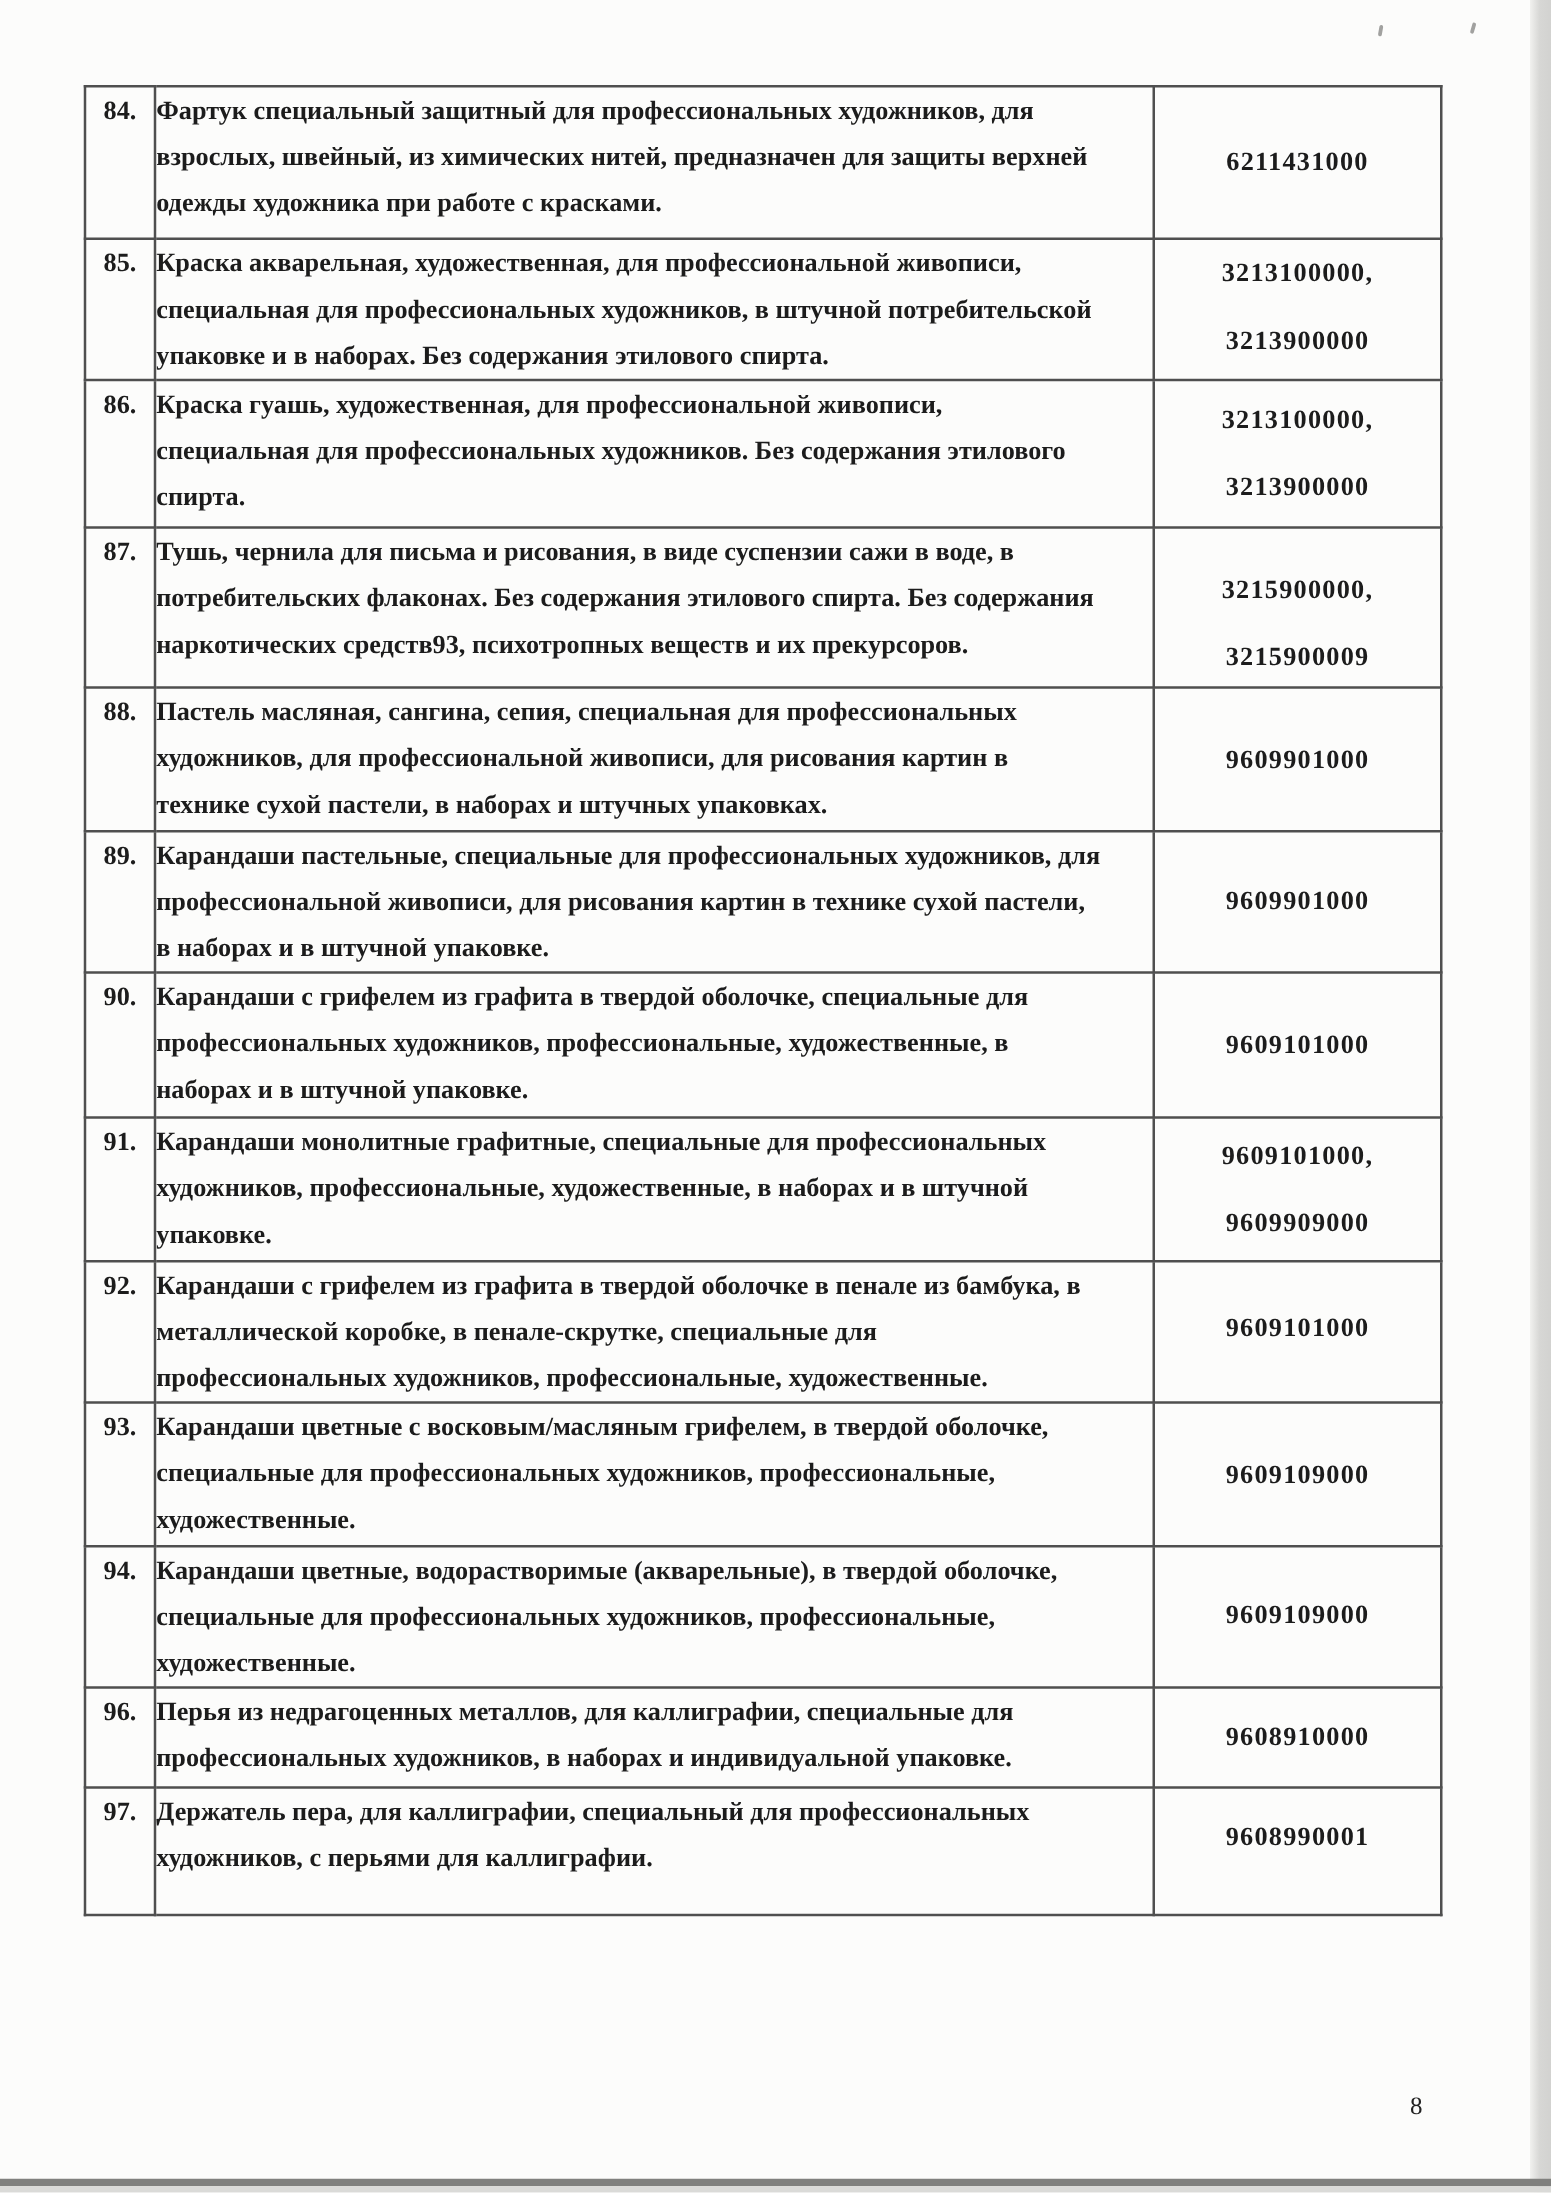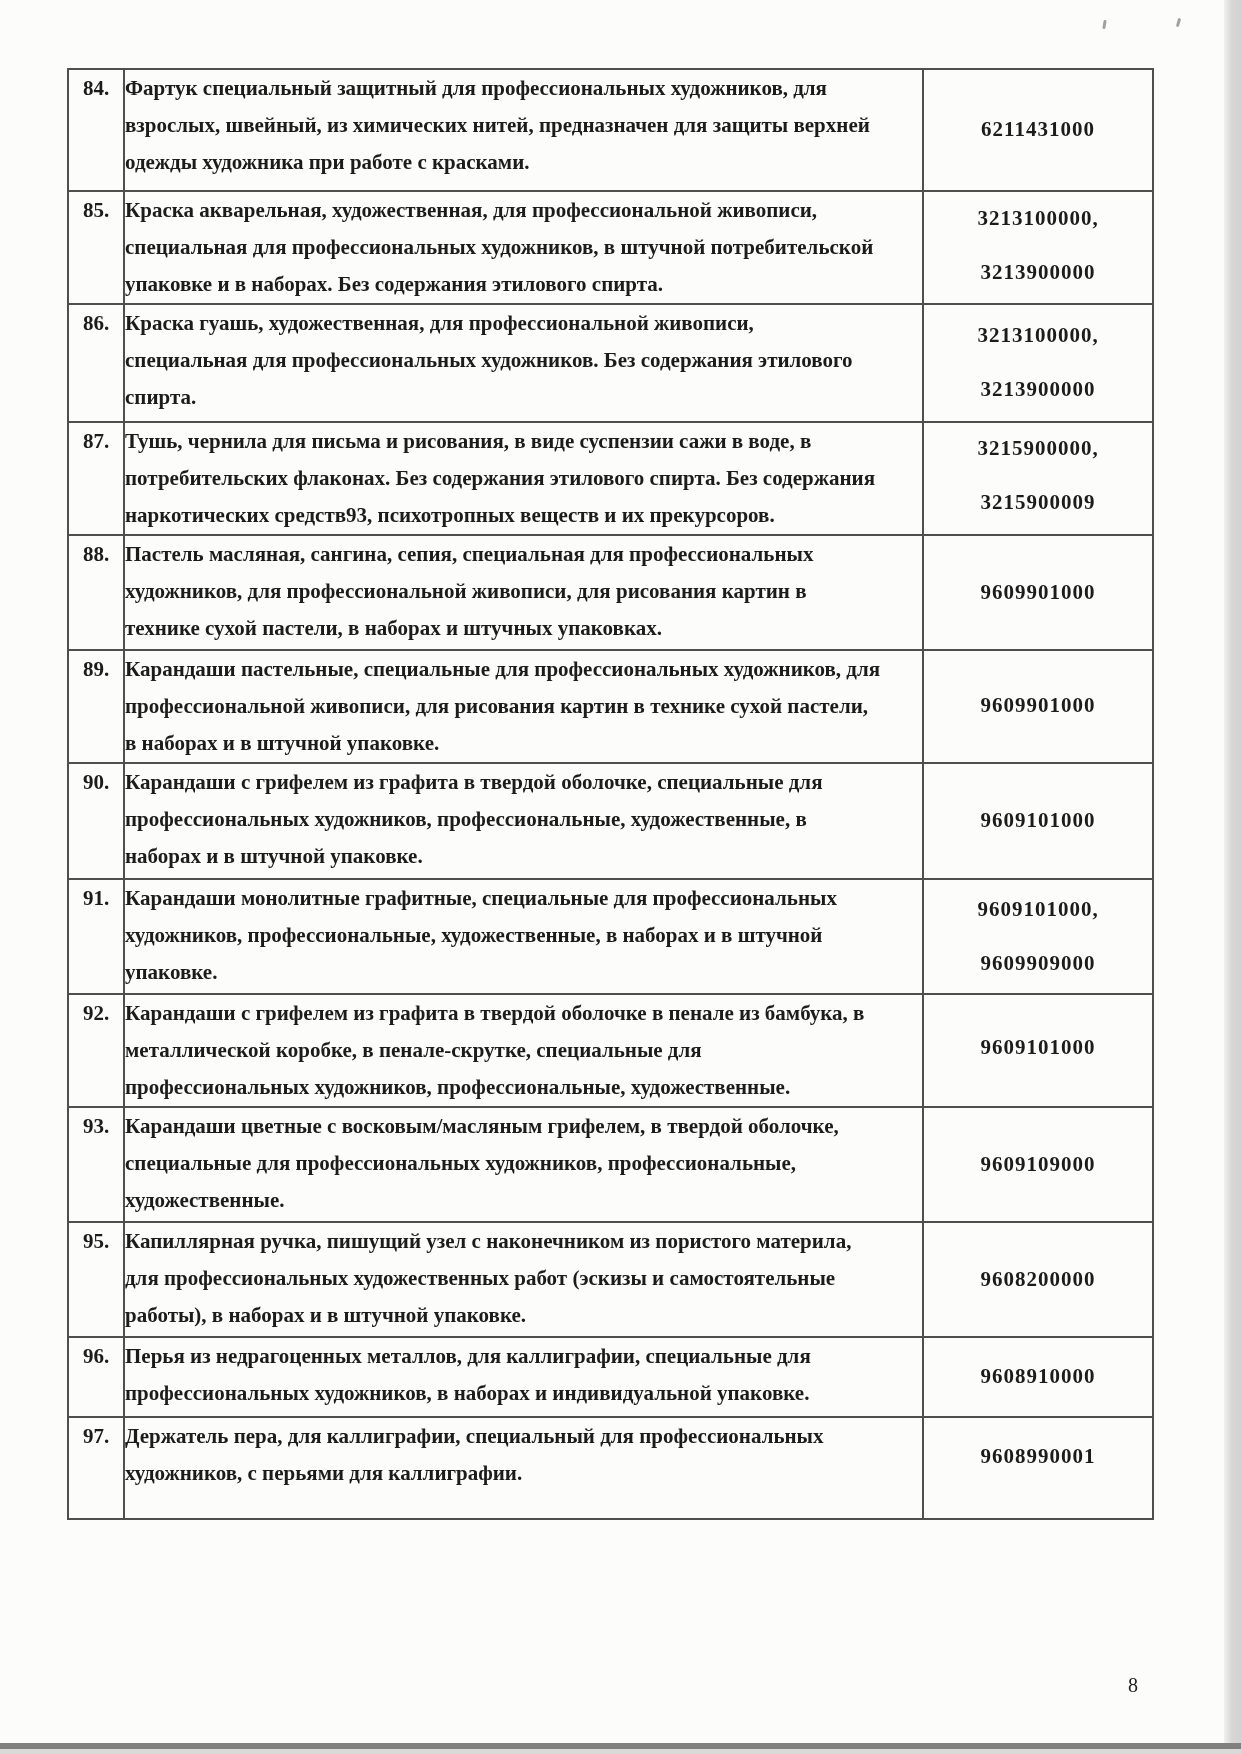--- a/index.html
+++ b/index.html
@@ -116,21 +116,21 @@
               <div class="code-line">3213900000</div>
             </div>
           </td>
         </tr>
         <tr style="height: 107px;">
           <td class="num-cell">87.</td>
           <td class="desc-cell">Тушь, чернила для письма и рисования, в виде суспензии сажи в воде, в
 потребительских флаконах. Без содержания этилового спирта. Без содержания
 наркотических средств93, психотропных веществ и их прекурсоров.</td>
           <td class="code-cell">
-            <div class="code-stack" style="height: 103px;">
+            <div class="code-stack" style="height: 103px; margin-top: 23px;">
               <div class="code-line">3215900000,</div>
               <div class="code-line">3215900009</div>
             </div>
           </td>
         </tr>
         <tr style="height: 115px;">
           <td class="num-cell">88.</td>
           <td class="desc-cell">Пастель масляная, сангина, сепия, специальная для профессиональных
 художников, для профессиональной живописи, для рисования картин в
 технике сухой пастели, в наборах и штучных упаковках.</td>
@@ -189,28 +189,28 @@
           <td class="num-cell">93.</td>
           <td class="desc-cell">Карандаши цветные с восковым/масляным грифелем, в твердой оболочке,
 специальные для профессиональных художников, профессиональные,
 художественные.</td>
           <td class="code-cell">
             <div class="code-stack" style="height: 111px;">
               <div class="code-line">9609109000</div>
             </div>
           </td>
         </tr>
-        <tr style="height: 115px;">
-          <td class="num-cell">95.</td>
-          <td class="desc-cell">Капиллярная ручка, пишущий узел с наконечником из пористого материла,
-для профессиональных художественных работ (эскизы и самостоятельные
-работы), в наборах и в штучной упаковке.</td>
-          <td class="code-cell">
-            <div class="code-stack" style="height: 111px;">
-              <div class="code-line">9608200000</div>
+        <tr style="height: 110px;">
+          <td class="num-cell">94.</td>
+          <td class="desc-cell">Карандаши цветные, водорастворимые (акварельные), в твердой оболочке,
+специальные для профессиональных художников, профессиональные,
+художественные.</td>
+          <td class="code-cell">
+            <div class="code-stack" style="height: 106px;">
+              <div class="code-line">9609109000</div>
             </div>
           </td>
         </tr>
         <tr style="height: 80px; padding-left: 40px;">
           <td class="num-cell">96.</td>
           <td class="desc-cell">Перья из недрагоценных металлов, для каллиграфии, специальные для
 профессиональных художников, в наборах и индивидуальной упаковке.</td>
           <td class="code-cell">
             <div class="code-stack" style="height: 76px;">
               <div class="code-line">9608910000</div>

